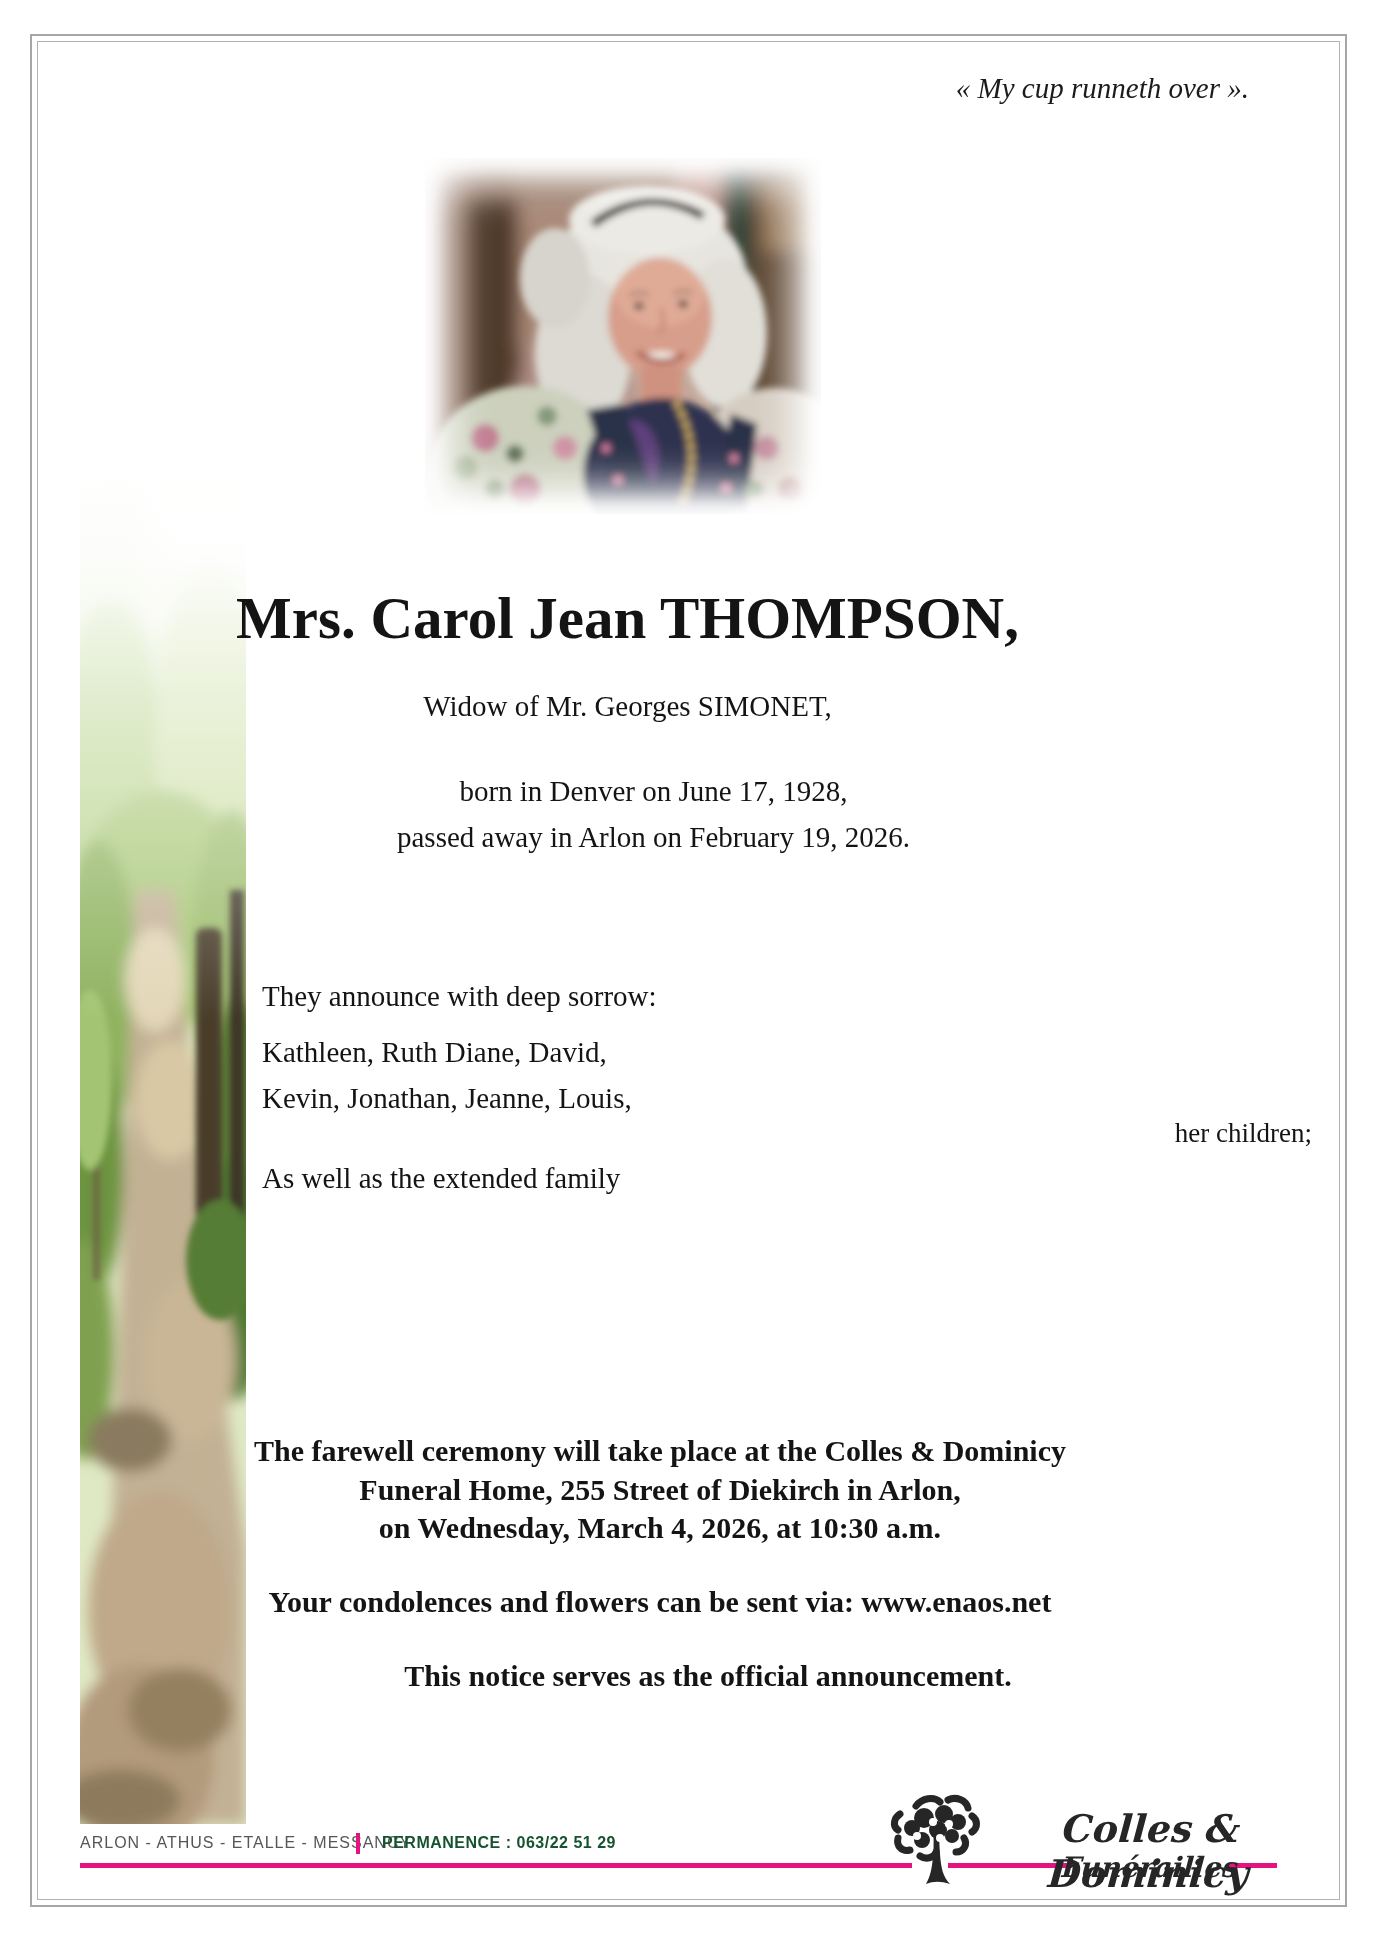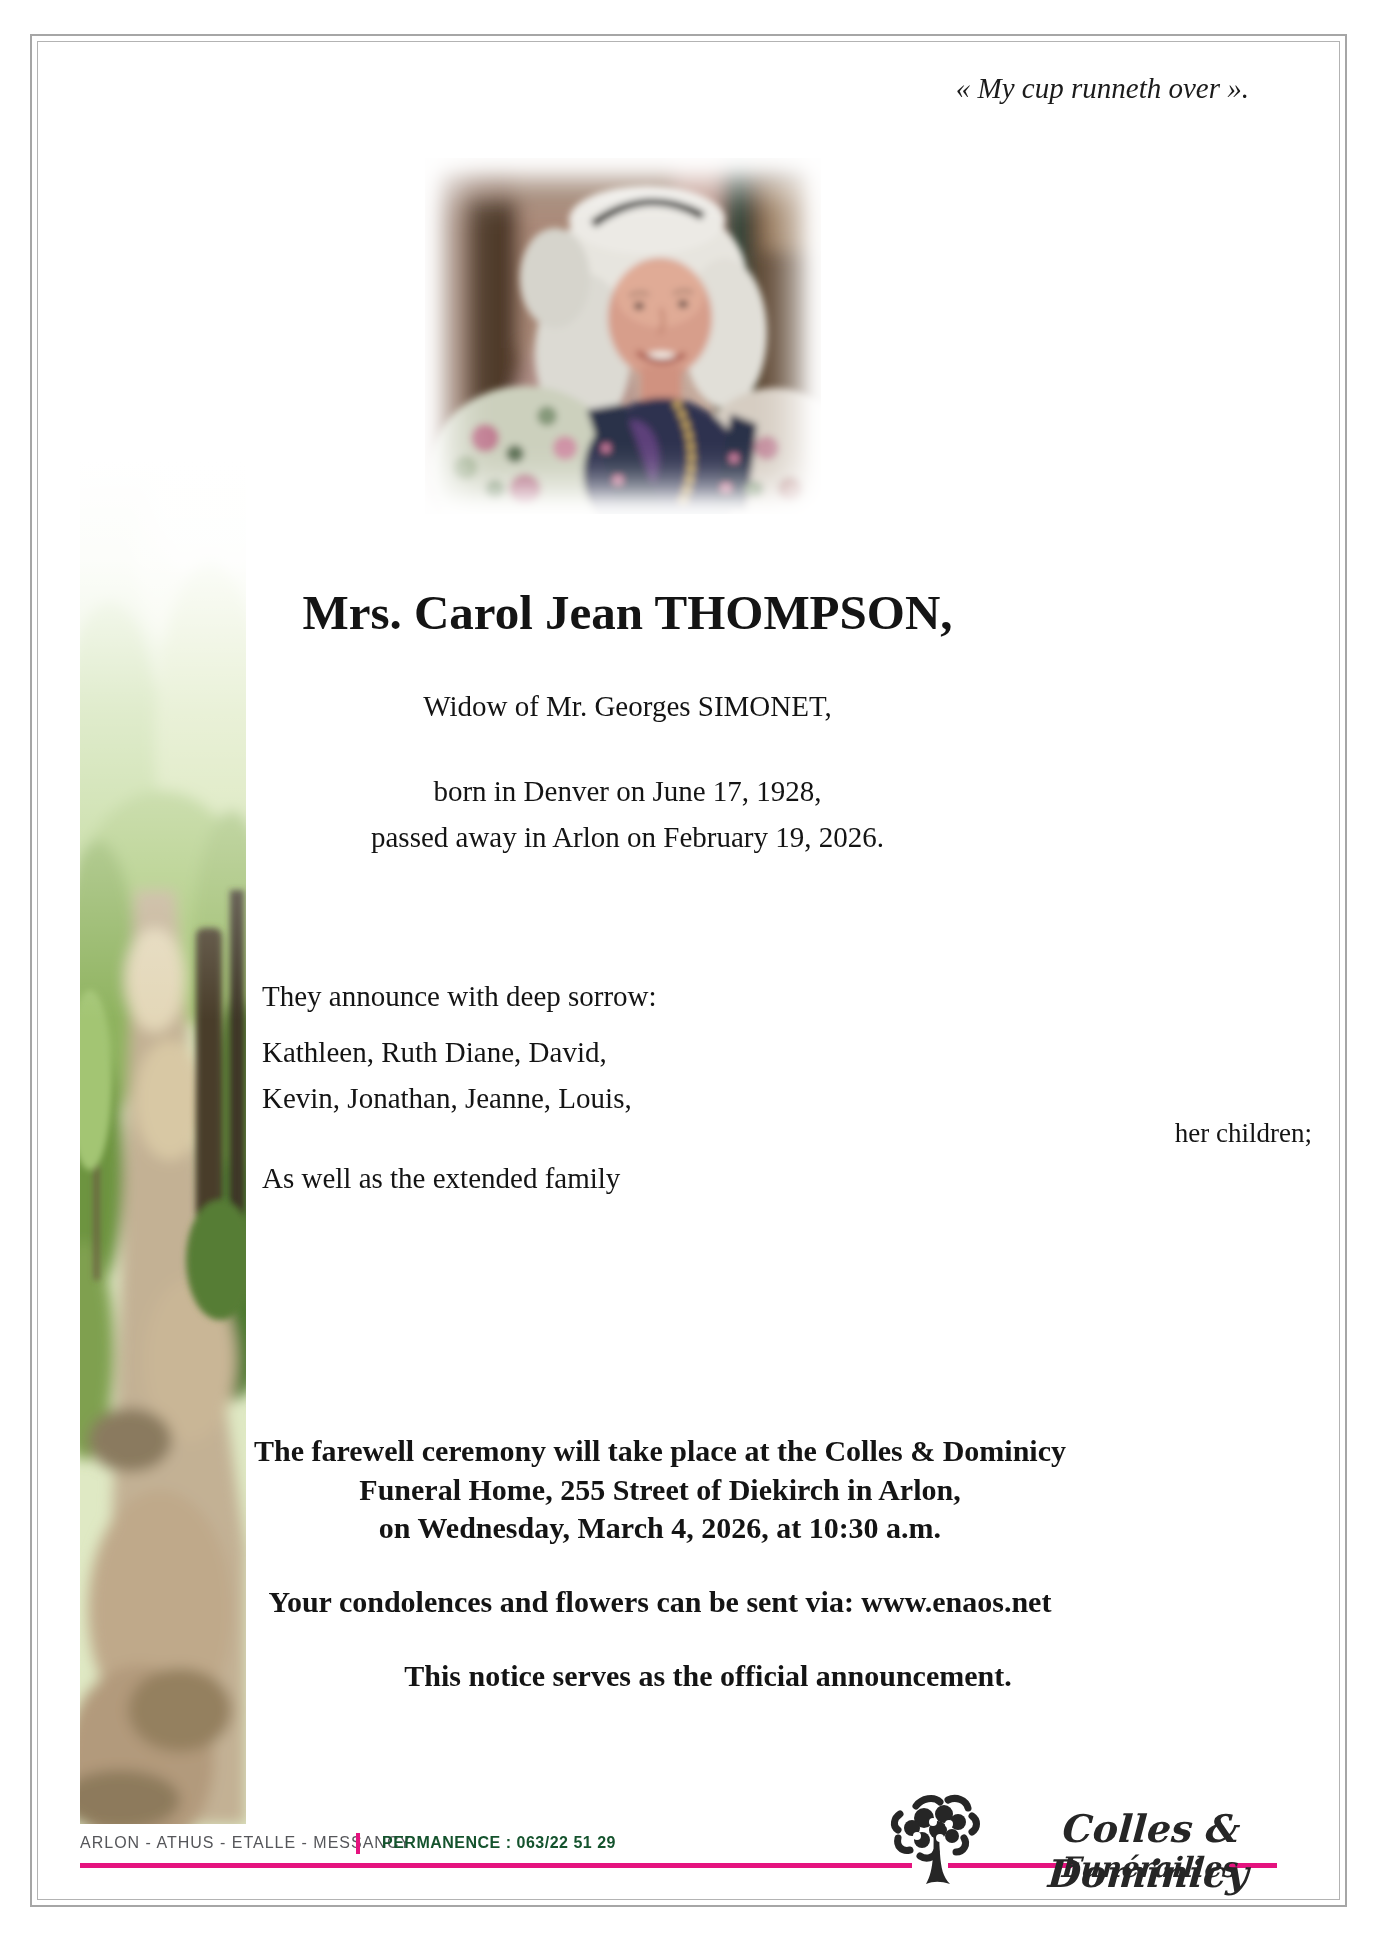--- a/index.html
+++ b/index.html
@@ -23,25 +23,25 @@
     box-shadow: inset 0 0 42px 26px #ffffff, inset 0 0 18px 10px rgba(255,255,255,.8); }
 
   
   .sidebar { position:absolute; left:80px; top:460px; width:166px; height:1364px; }
   .sidebar svg { display:block; width:100%; height:100%; }
   .sidebar-fade { position:absolute; left:80px; top:460px; width:166px; height:560px;
     background:linear-gradient(to bottom,#fff 0%, rgba(255,255,255,.92) 18%,
       rgba(255,255,255,.55) 45%, rgba(255,255,255,0) 100%); }
 
   .name { position:absolute; left:0; top:584px; width:1255px; margin:0;
-    text-align:center; font-size:49px; font-weight:bold; }
+    text-align:center; font-size:59px; font-weight:bold; }
   .widow { position:absolute; left:0; top:690px; width:1255px;
     text-align:center; font-size:29px; }
   .dates { position:absolute; left:0; top:768px; width:1255px;
-    text-align:center; font-size:29px; line-height:46px; }
+    text-align:center; font-size:29px; line-height:46px;padding-left:26px; }
 
   .bodyline { position:absolute; font-size:29px; }
   .intro      { left:262px; top:980px; }
   .children-1 { left:262px; top:1036px; }
   .children-2 { left:262px; top:1082px; }
   .her-children { position:absolute; right:65px; top:1118px; font-size:27px; }
   .family     { left:262px; top:1162px; }
 
   .ceremony { position:absolute; left:0; top:1432px; width:1320px; text-align:center;
     font-weight:bold; font-size:30px; line-height:38.5px; }

